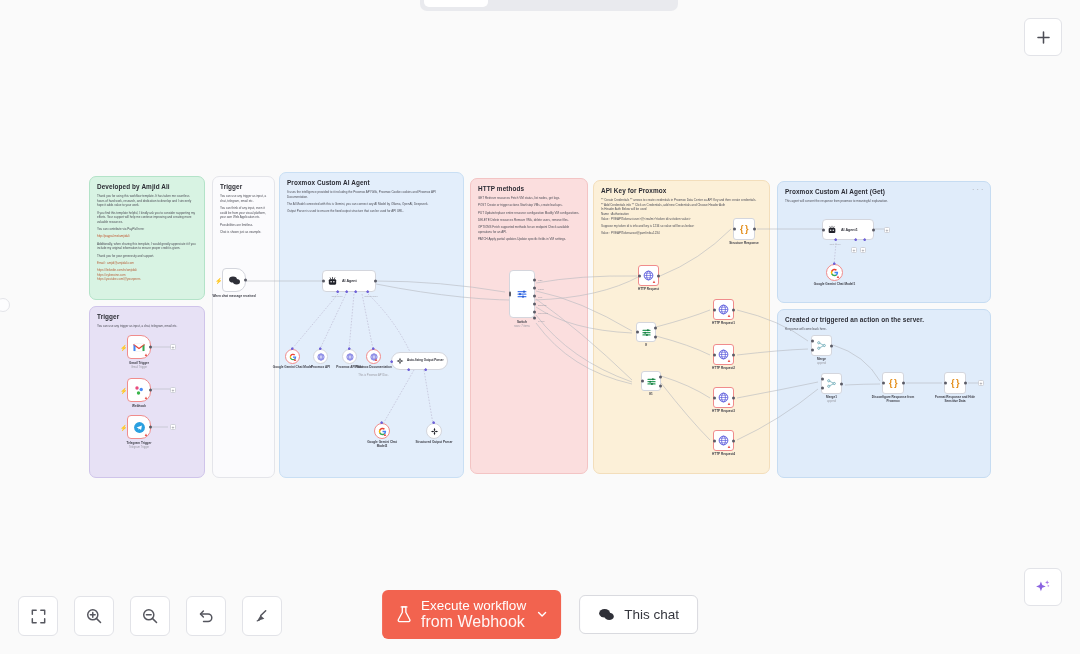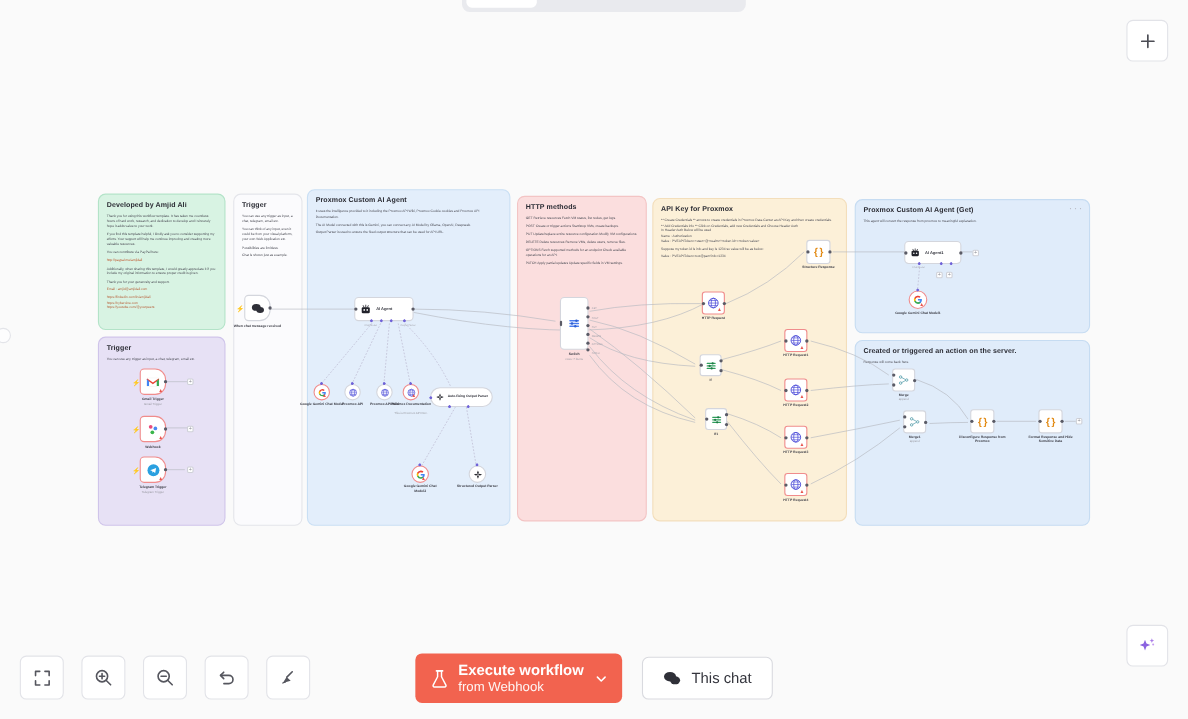--- a/index.html
+++ b/index.html
@@ -114,22 +114,22 @@
   .bottom-center {
     position:absolute; left:50%; transform:translateX(-50%); bottom:15px;
     display:flex; gap:18px; align-items:center;
   }
   .exec {
     display:flex; align-items:center; gap:9px;
     background:#f2634f; color:#fff; border-radius:6px;
     padding:8px 12px 8px 14px; min-width:178px;
   }
   .exec .txt { display:flex; flex-direction:column; line-height:1.12; flex:1; }
-  .exec .t1 { font-size:13.5px; font-weight:700; }
-  .exec .t2 { font-size:12px; opacity:.94; }
+  .exec .t1 { font-size:13.5px; font-weight:400; }
+  .exec .t2 { font-size:16px; opacity:.94; }
   .chat {
     display:flex; align-items:center; gap:9px;
     background:#fff; border:1px solid #d9dadf; border-radius:6px;
     padding:11px 18px; font-size:13.5px; color:#34353d; font-weight:500;
   }
   .dot-badge {
     position:absolute; right:6px; top:5px;
     font-size:4px; color:#b6b8c0; letter-spacing:1px;
   }
   .edge-handle {

